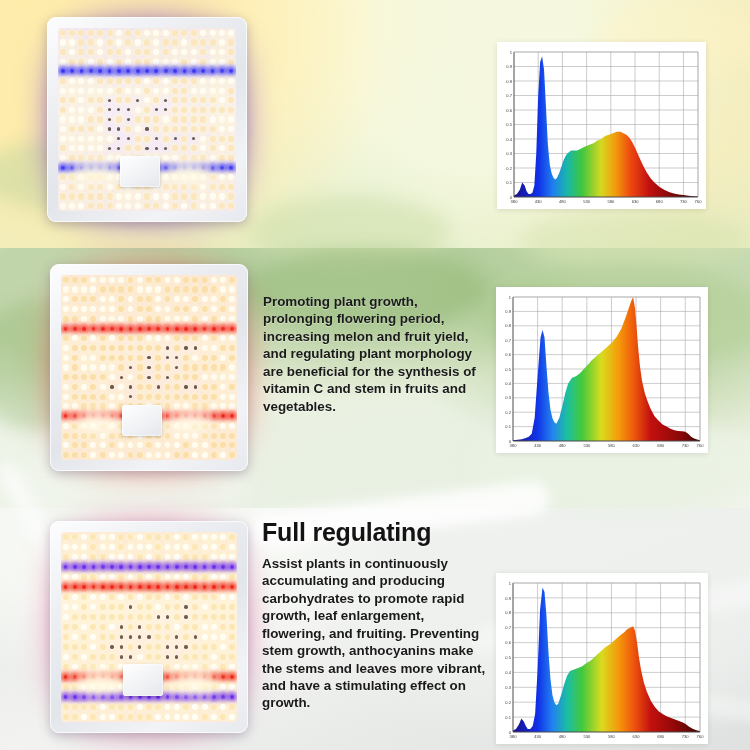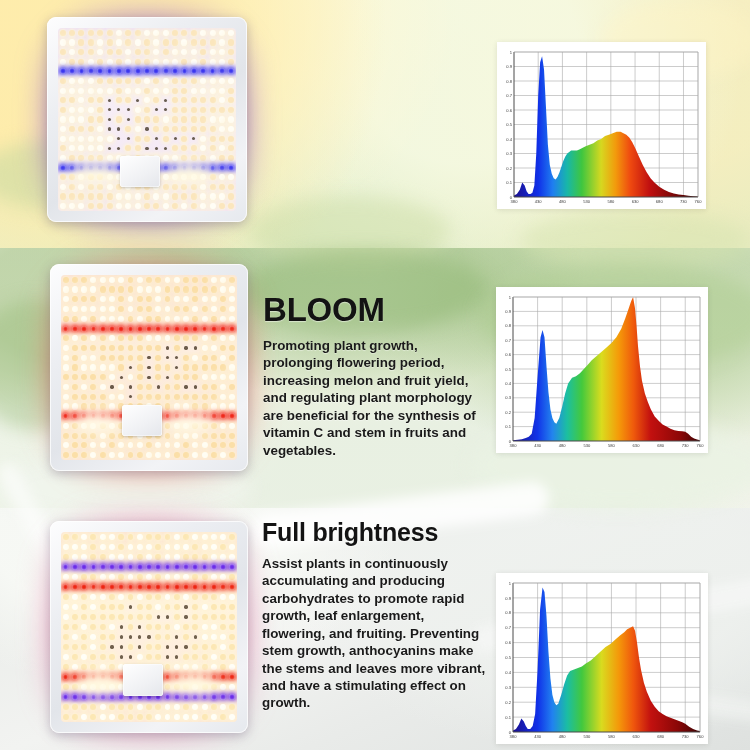--- a/index.html
+++ b/index.html
@@ -941,21 +941,20 @@
             <div class="led" style="background: rgb(251, 223, 168); box-shadow: rgba(255, 240, 205, 0.95) 0px 0px 3.1px 1px;"></div>
           </div>
         <div class="hotspot" style="left:14px;top:136px;width:46px;height:20px;background:rgba(255,251,232,.95);"></div>
         <div class="hotspot" style="left:106px;top:136px;width:46px;height:20px;background:rgba(255,251,232,.95);"></div>
         <div class="btn-box" style="left:61px;top:130px;width:40px;height:31px;"></div>
       </div>
     </div>
   </div>
 
   <div class="textcol" style="left:263px;top:43px;width:226px;">
-    <div class="heading" style="font-size:33px;margin-bottom:11px;">BLOOM</div>
     <div class="bodytext" style="font-size:13.4px;">Promoting plant growth, prolonging flowering period, increasing melon and fruit yield, and regulating plant morphology are beneficial for the synthesis of vitamin C and stem in fruits and vegetables.</div>
   </div>
 
   <div class="chart-card" style="left:496px;top:37px;width:212px;height:166px;">
     <svg viewBox="0 0 212 166" width="212" height="166">
         <defs>
           <linearGradient id="spec-grad-bloom" x1="0" y1="0" x2="1" y2="0">
             <stop offset="0.00%" stop-color="#1b0f8f"></stop>
             <stop offset="13.16%" stop-color="#1134e8"></stop>
             <stop offset="21.05%" stop-color="#2384ee"></stop>
@@ -1386,21 +1385,21 @@
             <div class="led" style="background: rgb(255, 254, 247); box-shadow: rgba(255, 245, 212, 0.98) 0px 0px 6.2px 2.5px;"></div>
           </div>
         <div class="hotspot" style="left:16px;top:139px;width:48px;height:22px;background:rgba(255,250,226,.97);"></div>
         <div class="hotspot" style="left:108px;top:139px;width:48px;height:22px;background:rgba(255,250,226,.97);"></div>
         <div class="btn-box" style="left:62px;top:132px;width:40px;height:32px;"></div>
       </div>
     </div>
   </div>
 
   <div class="textcol" style="left:262px;top:16px;width:228px;">
-    <div class="heading" style="font-size:25px;margin-bottom:10px;">Full brightness</div>
+    <div class="heading" style="font-size:25px;margin-bottom:10px;">Full regulating</div>
     <div class="bodytext" style="font-size:13.4px;">Assist plants in continuously accumulating and producing carbohydrates to promote rapid growth, leaf enlargement, flowering, and fruiting. Preventing stem growth, anthocyanins make the stems and leaves more vibrant, and have a stimulating effect on growth.</div>
   </div>
 
   <div class="chart-card" style="left:496px;top:69px;width:212px;height:171px;">
     <svg viewBox="0 0 212 171" width="212" height="171">
         <defs>
           <linearGradient id="spec-grad-full" x1="0" y1="0" x2="1" y2="0">
             <stop offset="0.00%" stop-color="#1b0f8f"></stop>
             <stop offset="13.16%" stop-color="#1030e8"></stop>
             <stop offset="21.05%" stop-color="#2181f0"></stop>

